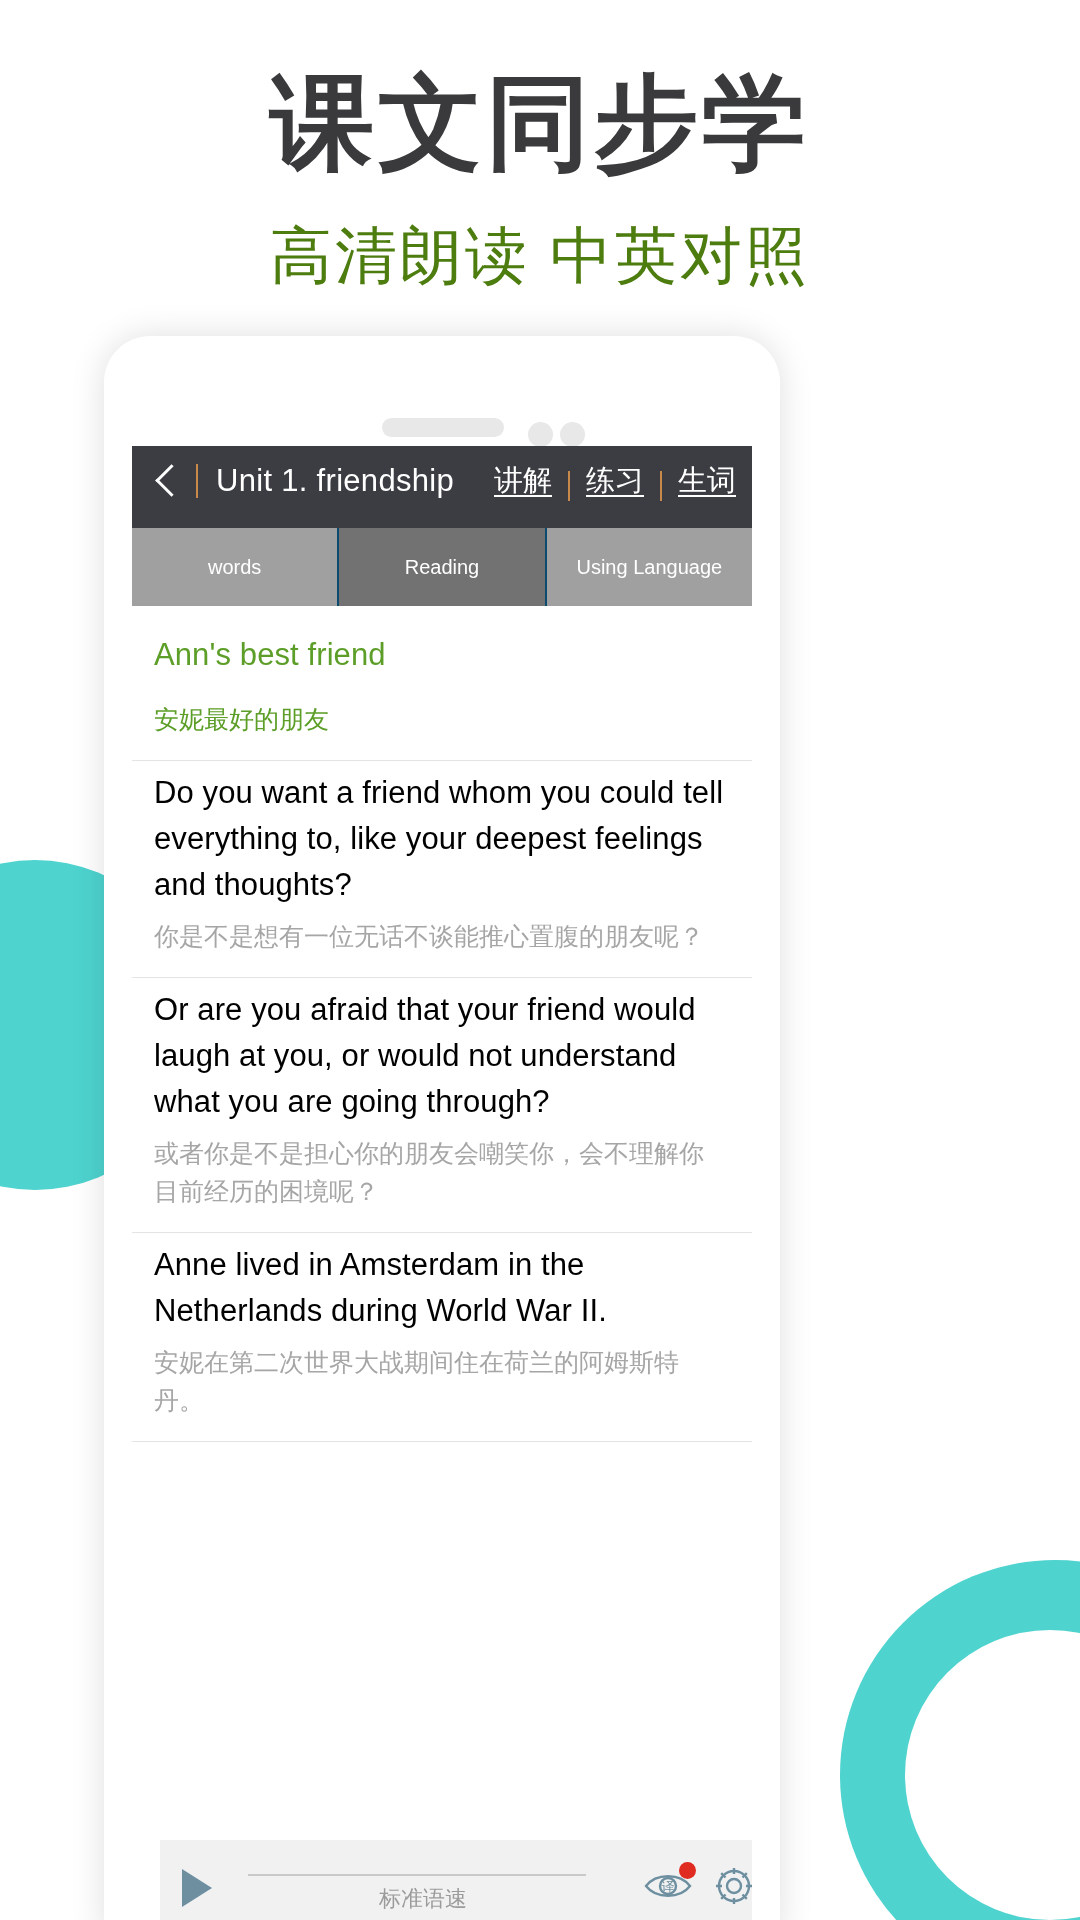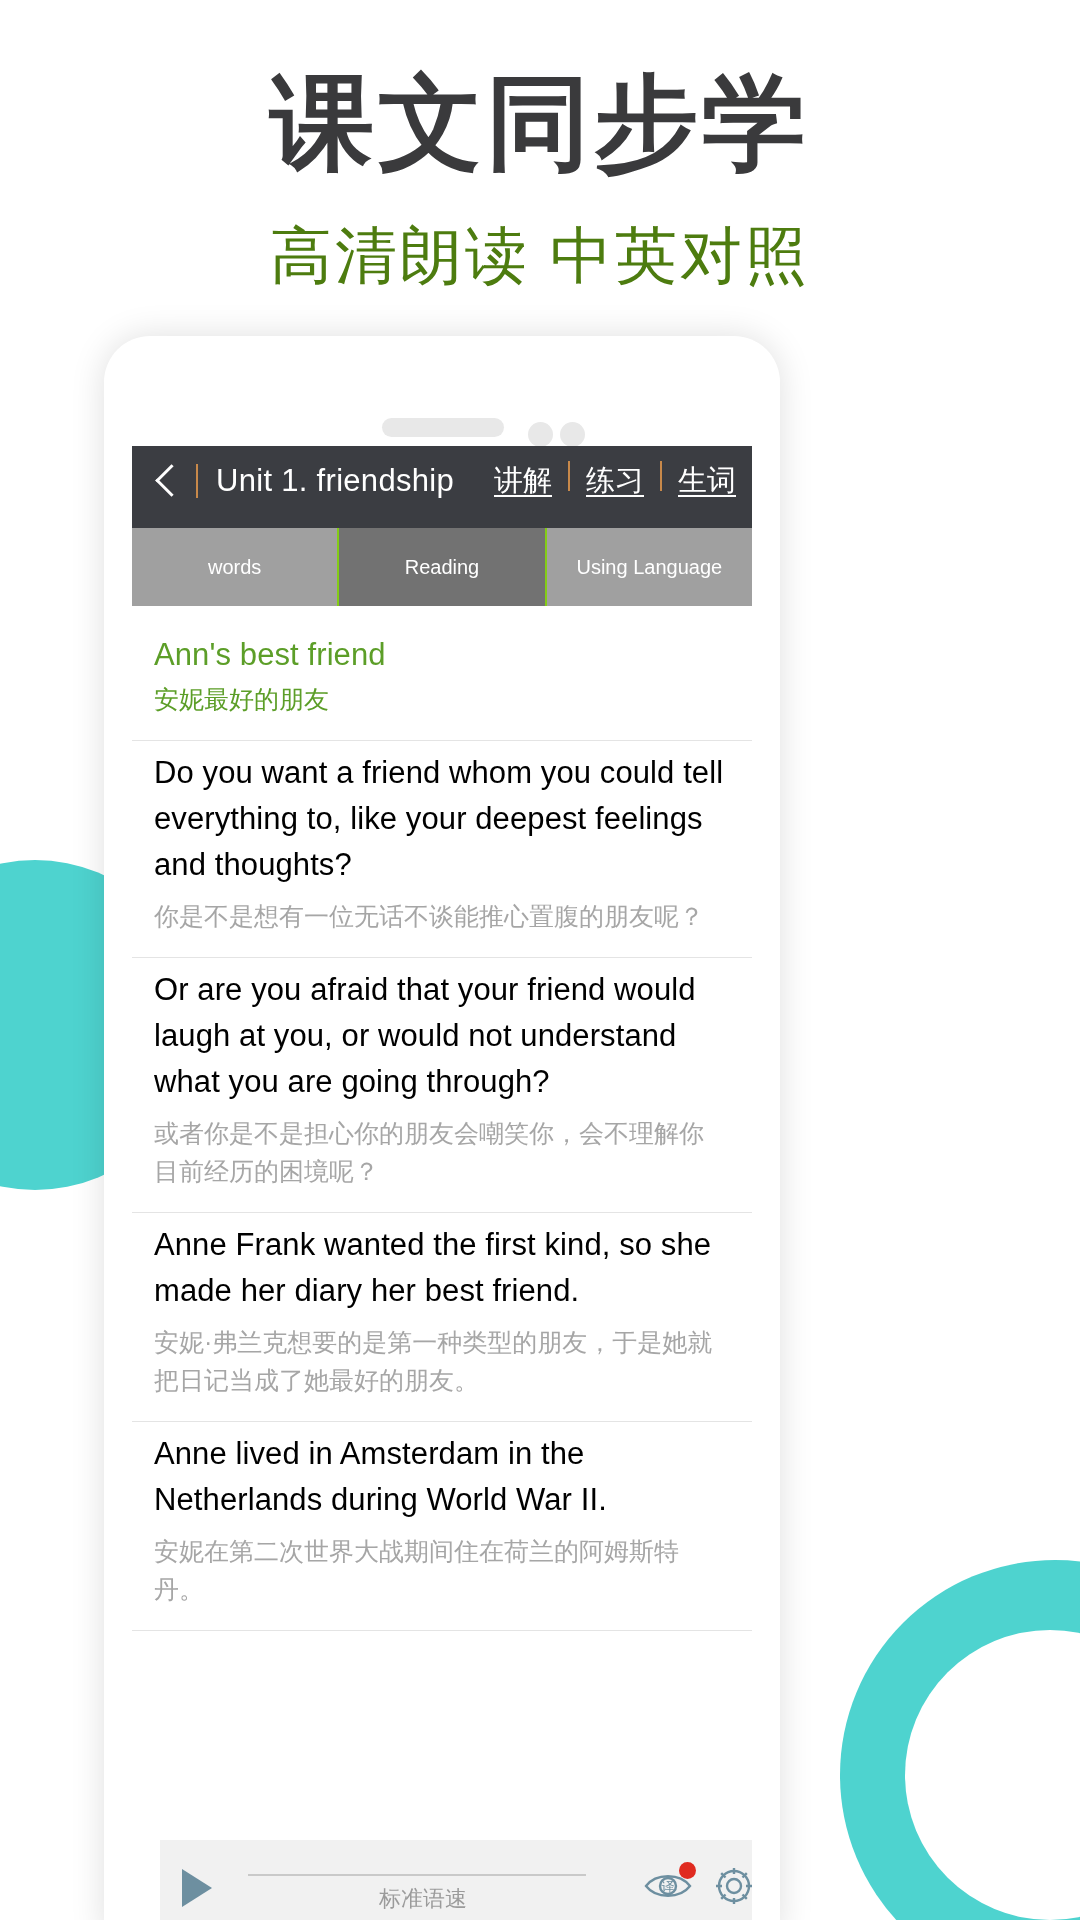--- a/index.html
+++ b/index.html
@@ -66,52 +66,52 @@
   .back-chevron::before{
     content:""; position:absolute; left:6px; top:8px; width:20px; height:20px;
     border-left:3px solid #ffffff; border-bottom:3px solid #ffffff;
     transform:rotate(45deg);
   }
   .vdiv-orange { width:2px; height:34px; background:#c8894a; margin:0 18px 0 16px; flex:0 0 auto; }
   .nav-title {
     color:#ffffff; font-size:31px; letter-spacing:0.3px; white-space:nowrap;
     flex:1 1 auto;
   }
-  .nav-links { display:flex; align-items:flex-start; flex:0 0 auto; }
+  .nav-links { display:flex; align-items:flex-end; flex:0 0 auto; }
   .nav-link {
     color:#ffffff; font-size:29px; text-decoration:underline;
     text-underline-offset:5px; cursor:pointer; white-space:nowrap;
   }
   .nav-sep { width:2px; height:30px; background:#c8894a; margin:0 16px; }
 
   
   .tabs { display:flex; height:78px; }
   .tab {
     flex:1 1 0; display:flex; align-items:center; justify-content:center;
     color:#ffffff; font-size:20px; cursor:pointer; white-space:nowrap;
   }
   .tab.inactive { background:#a0a0a0; }
   .tab.active   { background:#727272; }
-  .tab.divider-l { border-left:2px solid #84cc16; }
+  .tab.divider-l { border-left:2px solid #0c4a6e; }
 
   
   .content { background:#ffffff; }
   .para {
     padding:9px 24px 22px 22px;
     border-bottom:1px solid #e4e4e4;
   }
   .para:first-child { padding-top:26px; }
   .para .en {
     font-size:31px; line-height:46px; color:#000000; letter-spacing:0.1px;
   }
   .para .zh {
     font-size:25px; line-height:38px; color:#a6a6a6; margin-top:9px;
   }
   .para.title .en { color:#5c9e28; font-size:31px; }
-  .para.title .zh { color:#5c9e28; margin-top:2px; }
+  .para.title .zh { color:#5c9e28; margin-top:22px; }
 
   
   .player {
     position:absolute; left:28px; bottom:0; width:620px; height:96px;
     background:#f1f1f1; display:flex; align-items:center; padding:0 22px;
   }
   .play-btn {
     width:0; height:0; border-left:30px solid #6d8fa0;
     border-top:19px solid transparent; border-bottom:19px solid transparent;
     cursor:pointer; flex:0 0 auto;
@@ -182,24 +182,20 @@
         <div class="para">
           <div class="en">Do you want a friend whom you could tell everything to, like your deepest feelings and thoughts?</div>
           <div class="zh">你是不是想有一位无话不谈能推心置腹的朋友呢？</div>
         </div>
 
         <div class="para">
           <div class="en">Or are you afraid that your friend would laugh at you, or would not understand what you are going through?</div>
           <div class="zh">或者你是不是担心你的朋友会嘲笑你，会不理解你目前经历的困境呢？</div>
         </div>
 
-        <div class="para">
-          <div class="en">Anne Frank wanted the first kind, so she made her diary her best friend.</div>
-          <div class="zh">安妮·弗兰克想要的是第一种类型的朋友，于是她就把日记当成了她最好的朋友。</div>
-        </div>
 
         <div class="para">
           <div class="en">Anne lived in Amsterdam in the Netherlands during World War II.</div>
           <div class="zh">安妮在第二次世界大战期间住在荷兰的阿姆斯特丹。</div>
         </div>
 
       </div>
 
       <div class="player">
         <div class="play-btn"></div>

